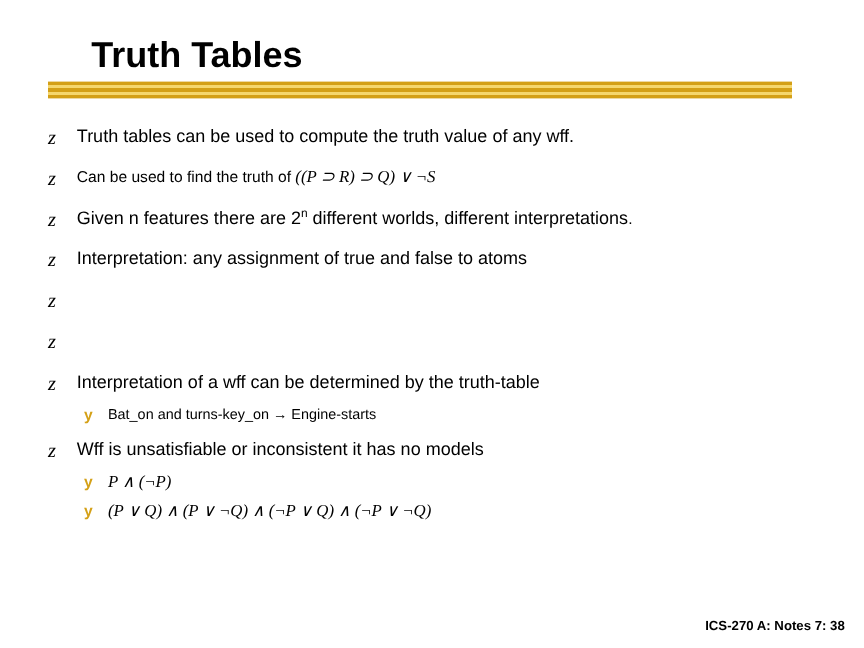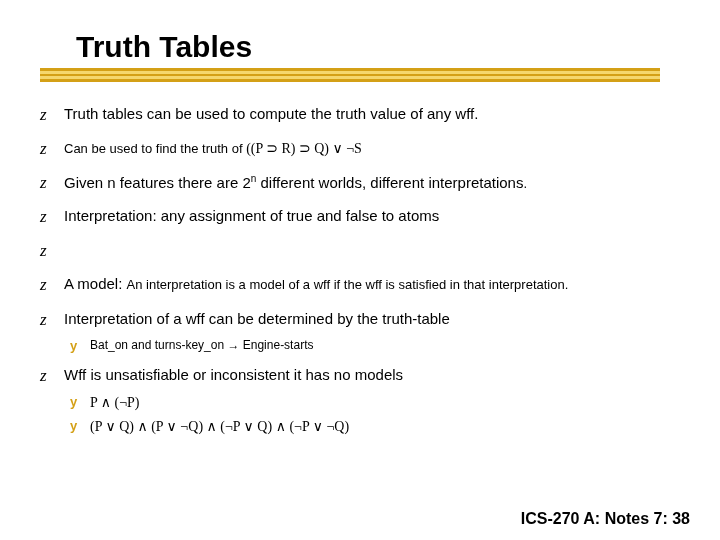--- a/index.html
+++ b/index.html
@@ -69,30 +69,31 @@
   .subitem {
     display: flex;
     align-items: flex-start;
     font-size: 12px;
     color: #000;
     margin-bottom: 4px;
     line-height: 1.4;
   }
   .formula {
     font-family: 'Times New Roman', serif;
+    font-style: italic;
     font-size: 14px;
   }
   .sup { font-size: 10px; vertical-align: super; }
   .small { font-size: 13px; text-align: right; }
   .item-text { flex: 1; }
   .footer {
     position: absolute;
     bottom: 12px;
-    right: 30px;
-    font-size: 16px;
+    right: 16px;
+    font-size: 11px;
     font-weight: bold;
     color: #000;
   }
 </style>
 </head>
 <body>
 
 <div class="slide">
   <div class="title">Truth Tables</div>
   <div class="underline"></div>
@@ -123,23 +124,20 @@
       <span class="bullet-z">z</span>
       <span class="item-text">Interpretation: any assignment of true and false to atoms</span>
     </li>
 
     <li class="item">
       <span class="bullet-z">z</span>
     </li>
 
     <li class="item">
       <span class="bullet-z">z</span>
-      <span class="item-text">
-        <span>A model: </span><span class="small">An interpretation is a model of a wff if the wff is satisfied in that interpretation.</span>
-      </span>
     </li>
 
     <li class="item" style="margin-bottom:4px;">
       <span class="bullet-z">z</span>
       <span class="item-text">Interpretation of a wff can be determined by the truth-table</span>
     </li>
     <ul class="sublist">
       <li class="subitem">
         <span class="bullet-y">y</span>
         <span>Bat_on and turns-key_on → Engine-starts</span>

